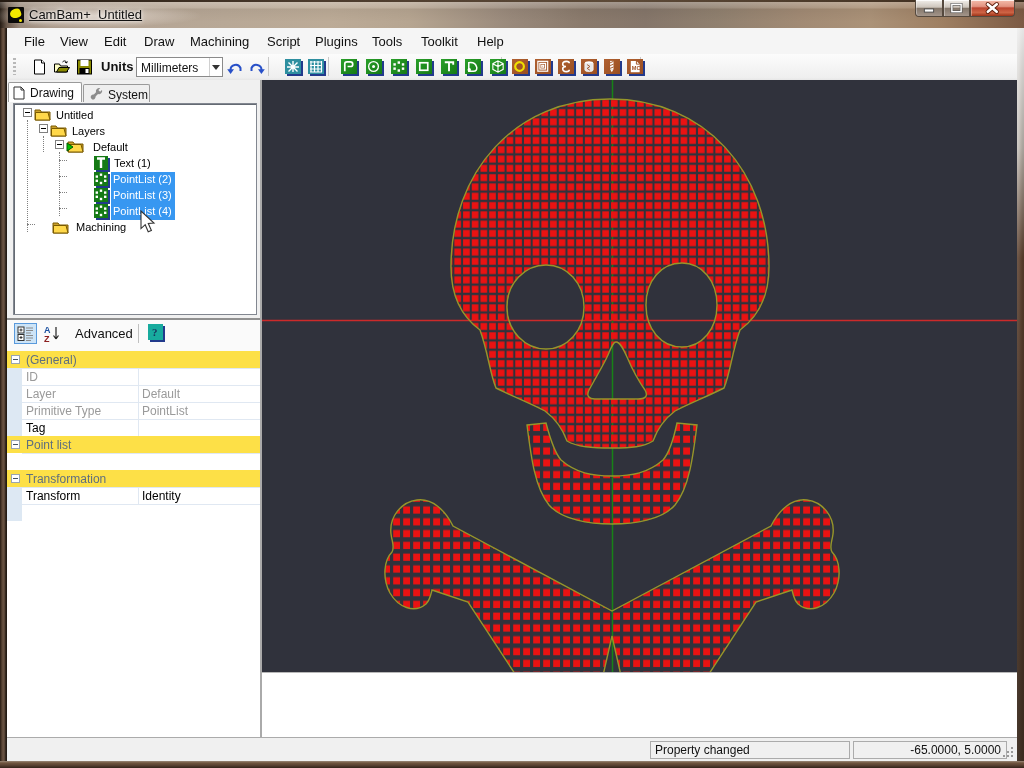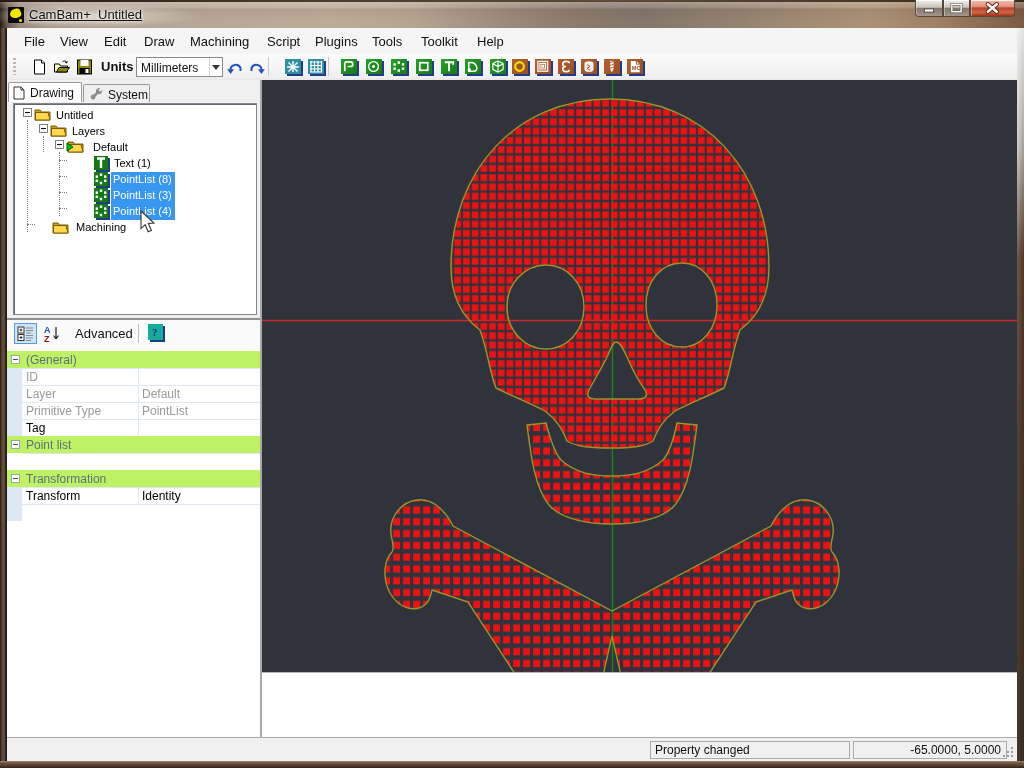--- a/index.html
+++ b/index.html
@@ -69,21 +69,21 @@
 .tsel { position:absolute; height:16px; background:#3797f1; color:#fff; font-size:11px; padding:1px 3px 0 2px; }
 .expbox { position:absolute; width:9px; height:9px; background:#fff; border:1px solid #808080; }
 .expbox::after { content:""; position:absolute; left:1px; top:3px; width:5px; height:1px; background:#000; }
 .dotl { position:absolute; border-left:1px dotted #808080; }
 .doth { position:absolute; border-top:1px dotted #808080; }
 
 
 #propbar { left:0; top:240px; width:253px; height:31px; background:#fafafa; }
 #propgrid { left:0; top:271px; width:253px; height:386px; background:#fff; }
 .prow { position:absolute; left:0; width:253px; height:17px; font-size:12px; }
-.pcat { background:#bef264; color:#5f6f7f; }
+.pcat { background:#fde047; color:#5f6f7f; }
 .pmargin { position:absolute; left:0; top:0; width:15px; height:17px; background:#dde8f3; }
 .pname { position:absolute; left:19px; top:2px; }
 .pval { position:absolute; left:135px; top:2px; }
 .pline { position:absolute; left:15px; width:238px; height:1px; background:#e0e8f2; }
 .pvline { position:absolute; left:131px; width:1px; height:100%; background:#e0e8f2; }
 .gray { color:#9a9a9a; }
 .minusbox { position:absolute; left:4px; top:4px; width:9px; height:9px; background:#fff; border:1px solid #9aa5b0; }
 .minusbox::after { content:""; position:absolute; left:1px; top:3px; width:5px; height:1px; background:#45525f; }
 
 
@@ -287,21 +287,21 @@
       <div class="doth" style="left:45px;top:88px;width:8px"></div>
       <div class="doth" style="left:45px;top:104px;width:8px"></div>
 
       <div class="expbox" style="left:9px;top:4px"></div>
       <div class="trow" style="left:42px;top:5px">Untitled</div>
       <div class="expbox" style="left:25px;top:20px"></div>
       <div class="trow" style="left:58px;top:21px">Layers</div>
       <div class="expbox" style="left:41px;top:36px"></div>
       <div class="trow" style="left:79px;top:37px">Default</div>
       <div class="trow" style="left:100px;top:53px">Text (1)</div>
-      <div class="tsel" style="left:97px;top:68px">PointList (8)</div>
+      <div class="tsel" style="left:97px;top:68px">PointList (2)</div>
       <div class="tsel" style="left:97px;top:84px">PointList (3)</div>
       <div class="tsel" style="left:97px;top:100px">PointList (4)</div>
       <div class="trow" style="left:62px;top:117px">Machining</div>
 
       <svg class="abs" style="left:20px;top:3px" width="17" height="14" viewBox="0 0 17 14">
           <path d="M1 3 l5 0 1.5 2 H16 V13 H1 Z" fill="#caa02c" stroke="#7a5a00"></path>
           <path d="M1.5 5.5 H14 L16 13 H1.5 Z" fill="#ffd84a" stroke="#7a5a00"></path>
         </svg>
       <svg class="abs" style="left:36px;top:19px" width="17" height="14" viewBox="0 0 17 14">
           <path d="M1 3 l5 0 1.5 2 H16 V13 H1 Z" fill="#caa02c" stroke="#7a5a00"></path>

